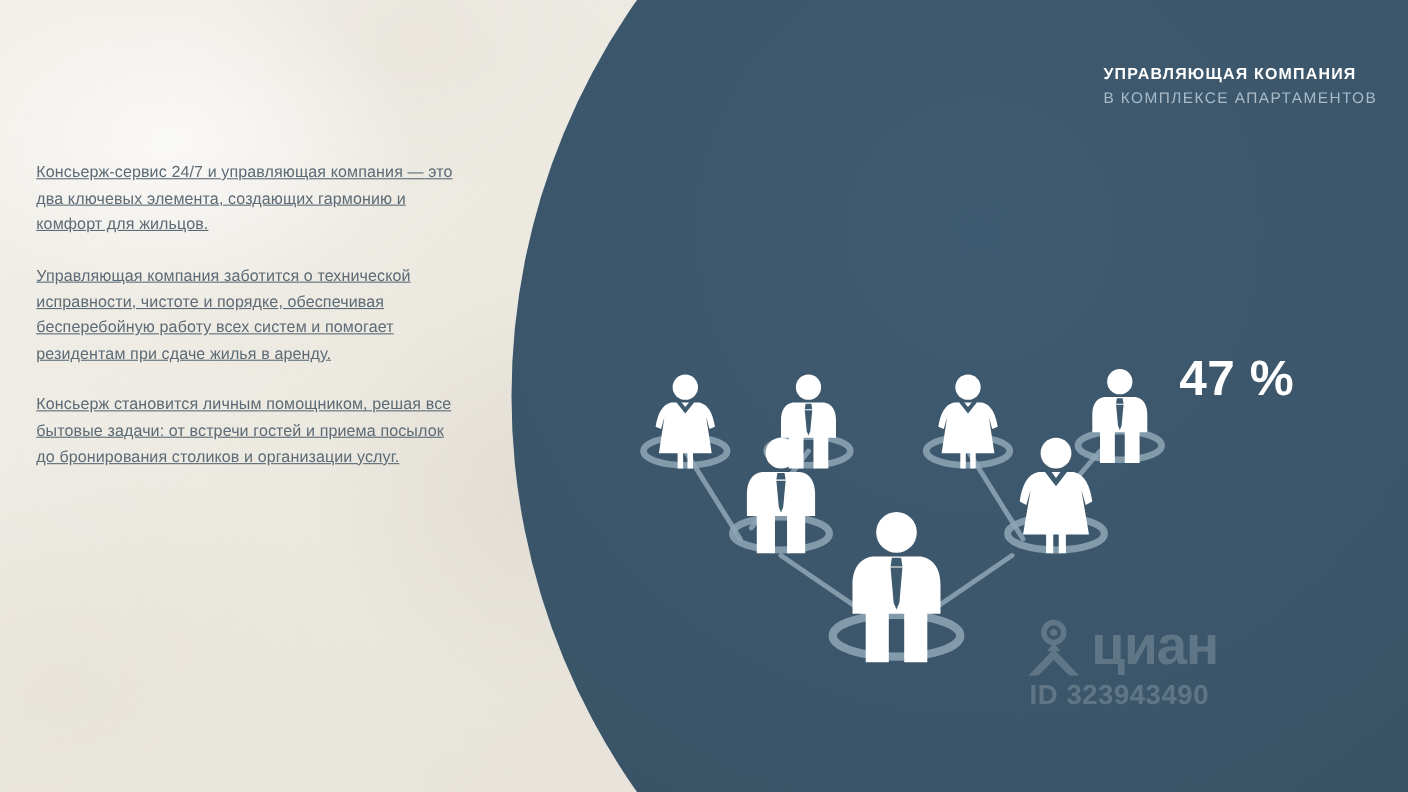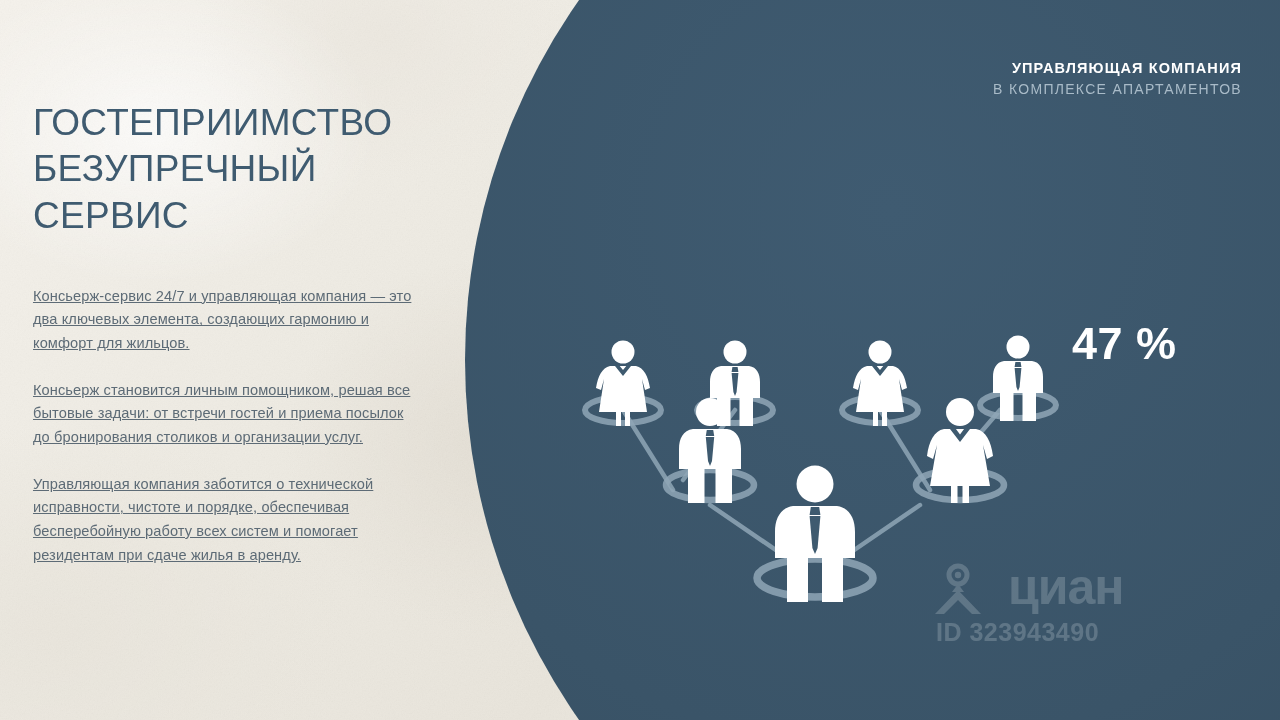--- a/index.html
+++ b/index.html
@@ -42,21 +42,21 @@
     color:#3f5b70; font-weight:400; white-space:pre-line;
   }
   #body-copy { margin-top:46px; }
   .para {
     font-size:14.6px; line-height:1.62; color:#5d6b76;
     margin-bottom:23px; letter-spacing:.1px;text-decoration:underline;
   }
   .para:last-child { margin-bottom:0; }
 
   
-  #brand { position:absolute; right:38px; top:60px; text-align:right; }
+  #brand { position:absolute; right:28px; top:60px; text-align:left; }
   #brand-line1 {
     font-size:14.5px; font-weight:bold; color:#ffffff;
     letter-spacing:1.1px;
   }
   #brand-line2 {
     font-size:14px; color:#a9bbc8; letter-spacing:1.3px; margin-top:5px;
   }
 
   
   #headline {
@@ -72,21 +72,21 @@
 
   
   #org { position:absolute; left:580px; top:300px; width:520px; height:320px; }
 
   
   #watermark {
     position:absolute; left:930px; top:560px;
     display:flex; flex-direction:column; align-items:flex-start;
     opacity:.22; pointer-events:none;
   }
-  #wm-row { display:flex; align-items:center; gap:22px; }
+  #wm-row { display:flex; align-items:center; gap:6px; }
   #wm-text { font-size:50px; font-weight:bold; color:#dfe7ec; line-height:.95; letter-spacing:-1px; }
   #wm-id { font-size:25px; font-weight:bold; color:#dfe7ec; letter-spacing:.5px; margin-top:2px; margin-left:6px; }
 </style>
 </head>
 <body>
 
 <div id="slide">
 
   <svg id="grain" xmlns="http://www.w3.org/2000/svg" width="1280" height="720">
     <defs>
@@ -97,27 +97,24 @@
             <feFuncA type="linear" slope="0.13"></feFuncA>
           </feComponentTransfer>
       </filter>
     </defs>
     <rect width="1280" height="720" filter="url(#nz)"></rect>
   </svg>
 
   <div id="dark-circle"></div>
 
   <div id="left-col">
-    <h1 id="title">ГОСТЕПРИИМСТВО
-БЕЗУПРЕЧНЫЙ
-СЕРВИС</h1>
     <div id="body-copy">
       <p class="para">Консьерж-сервис 24/7 и управляющая компания — это два ключевых элемента, создающих гармонию и комфорт для жильцов.</p>
+      <p class="para">Управляющая компания заботится о технической исправности, чистоте и порядке, обеспечивая бесперебойную работу всех систем и помогает резидентам при сдаче жилья в аренду.</p>
       <p class="para">Консьерж становится личным помощником, решая все бытовые задачи: от встречи гостей и приема посылок до бронирования столиков и организации услуг.</p>
-      <p class="para">Управляющая компания заботится о технической исправности, чистоте и порядке, обеспечивая бесперебойную работу всех систем и помогает резидентам при сдаче жилья в аренду.</p>
     </div>
   </div>
 
   <div id="brand">
     <div id="brand-line1">УПРАВЛЯЮЩАЯ КОМПАНИЯ</div>
     <div id="brand-line2">В КОМПЛЕКСЕ АПАРТАМЕНТОВ</div>
   </div>
 
 
   <div class="pct" id="pct-70">47 %</div>

